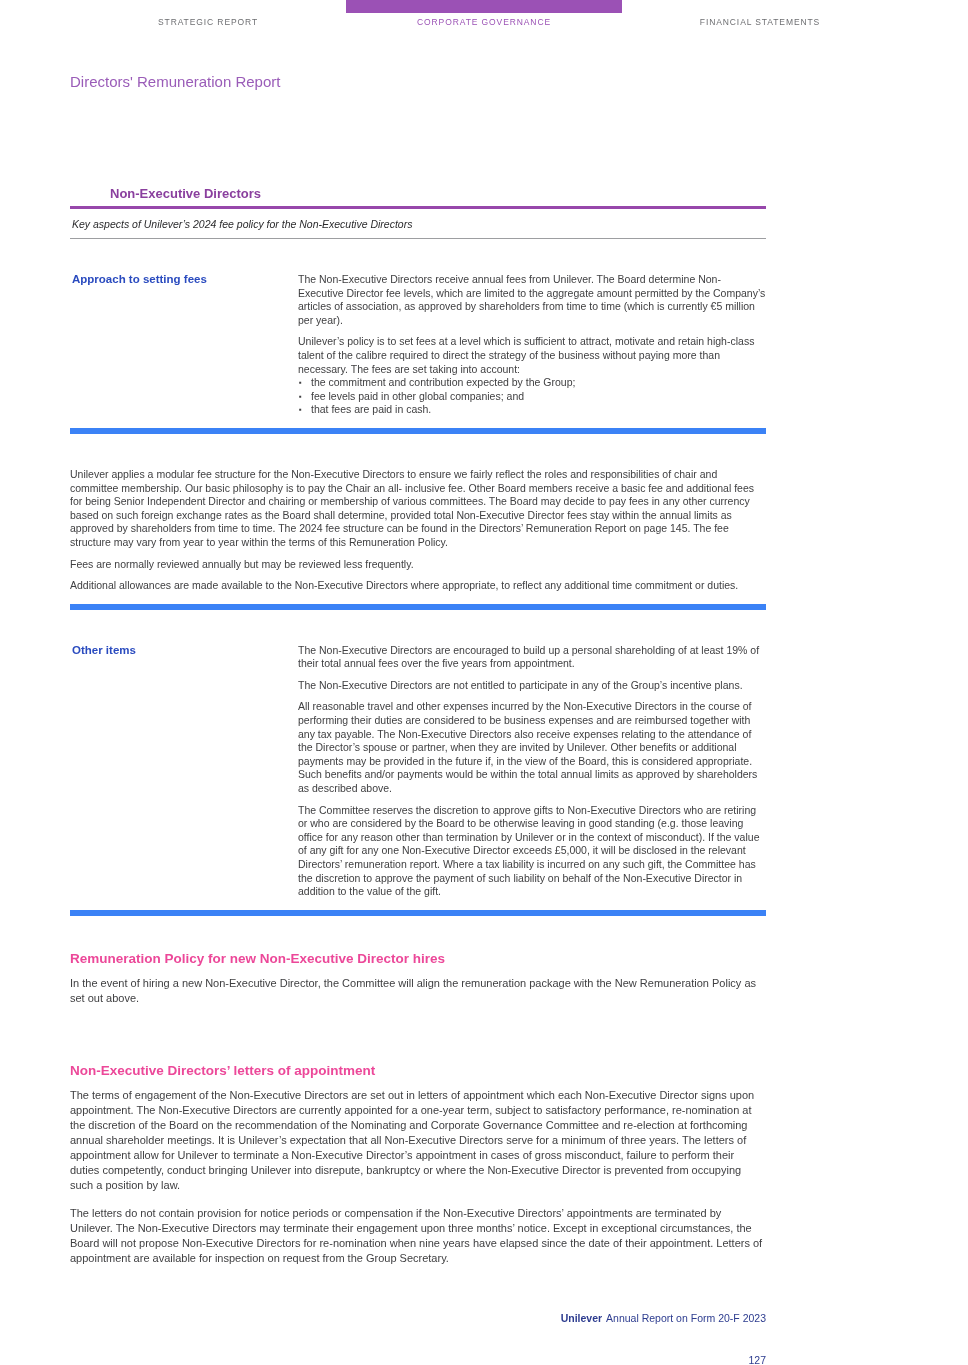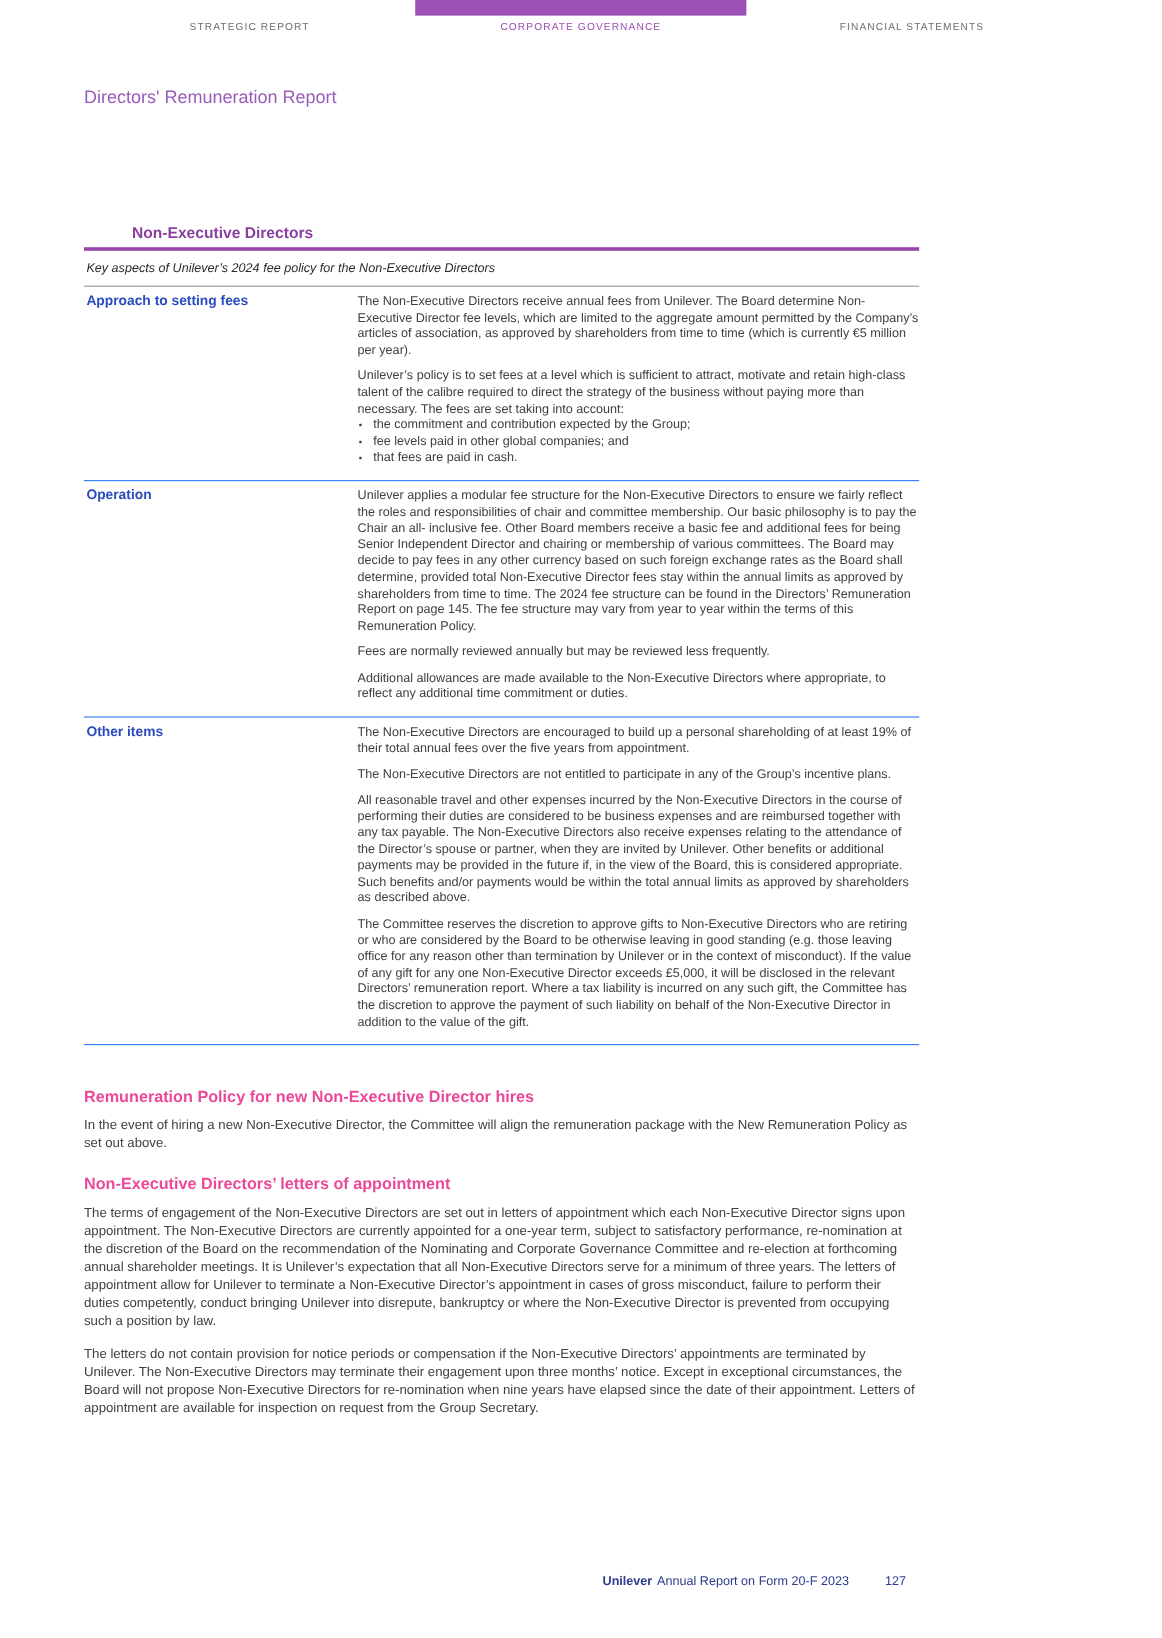--- a/index.html
+++ b/index.html
@@ -72,21 +72,22 @@
   .gray-rule {
     height: 1px;
     background: #9d9ea1;
     border: none;
     margin: 0;
   }
   
   .policy-row {
     display: flex;
     padding: 6px 0 11px 0;
-    border-bottom: 1px solid #3b82f6;
+    border-bottom: 6px solid #3b82f6;
+    margin-top: 28px;
   }
   .policy-row .row-label {
     width: 228px;
     flex: 0 0 228px;
     font-size: 11.5px;
     font-weight: bold;
     color: #2a4bbf;
     padding-left: 2px;
     box-sizing: border-box;
   }
@@ -112,37 +113,38 @@
     font-size: 8px;
     color: #404042;
   }
   
   .section-heading {
     font-size: 13.5px;
     font-weight: bold;
     color: #ec4899;
     margin: 35px 0 10px 0;
   }
-  .section-heading.second { margin-top: 18px; }
+  .section-heading.second { margin-top: 57px; }
   .section-para {
     font-size: 11px;
     line-height: 15px;
     color: #404042;
     margin: 0 0 13px 0;
   }
   
   .footer {
     position: absolute;
     top: 1312px;
-    right: 81px;
+    right: 70px;
     display: flex;
     align-items: flex-end;
     gap: 30px;
     font-size: 10.5px;
     color: #2d3c8f;
+    flex-direction: column;
   }
   .footer .brand { font-weight: bold; }
   .footer .report-title { margin-left: 4px; }
 </style>
 </head>
 <body>
 
 <div class="page">
 
   <div class="nav-tabs">
@@ -170,21 +172,20 @@
         <p style="margin-bottom:0">Unilever’s policy is to set fees at a level which is sufficient to attract, motivate and retain high-class talent of the calibre required to direct the strategy of the business without paying more than necessary. The fees are set taking into account:</p>
         <ul>
           <li>the commitment and contribution expected by the Group;</li>
           <li>fee levels paid in other global companies; and</li>
           <li>that fees are paid in cash.</li>
         </ul>
       </div>
     </div>
 
     <div class="policy-row">
-      <div class="row-label">Operation</div>
       <div class="row-content">
         <p>Unilever applies a modular fee structure for the Non-Executive Directors to ensure we fairly reflect the roles and responsibilities of chair and committee membership. Our basic philosophy is to pay the Chair an all- inclusive fee. Other Board members receive a basic fee and additional fees for being Senior Independent Director and chairing or membership of various committees. The Board may decide to pay fees in any other currency based on such foreign exchange rates as the Board shall determine, provided total Non-Executive Director fees stay within the annual limits as approved by shareholders from time to time. The 2024 fee structure can be found in the Directors’ Remuneration Report on page 145. The fee structure may vary from year to year within the terms of this Remuneration Policy.</p>
         <p>Fees are normally reviewed annually but may be reviewed less frequently.</p>
         <p>Additional allowances are made available to the Non-Executive Directors where appropriate, to reflect any additional time commitment or duties.</p>
       </div>
     </div>
 
     <div class="policy-row">
       <div class="row-label">Other items</div>
       <div class="row-content">

